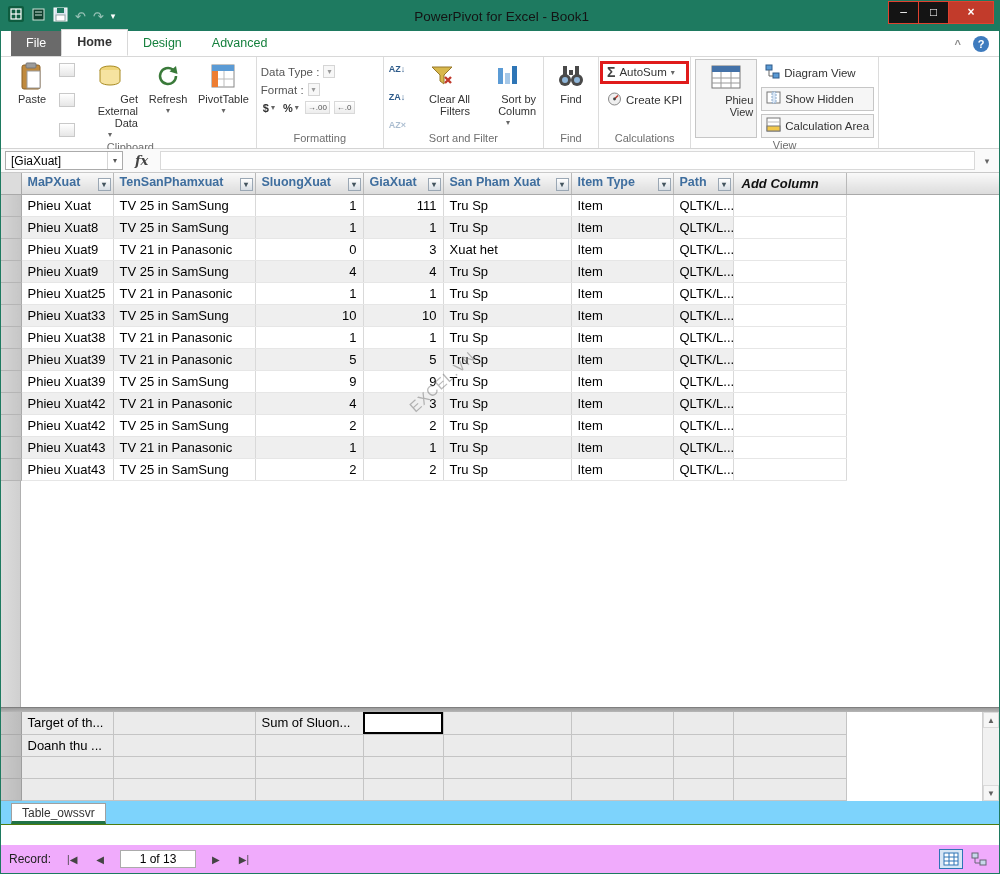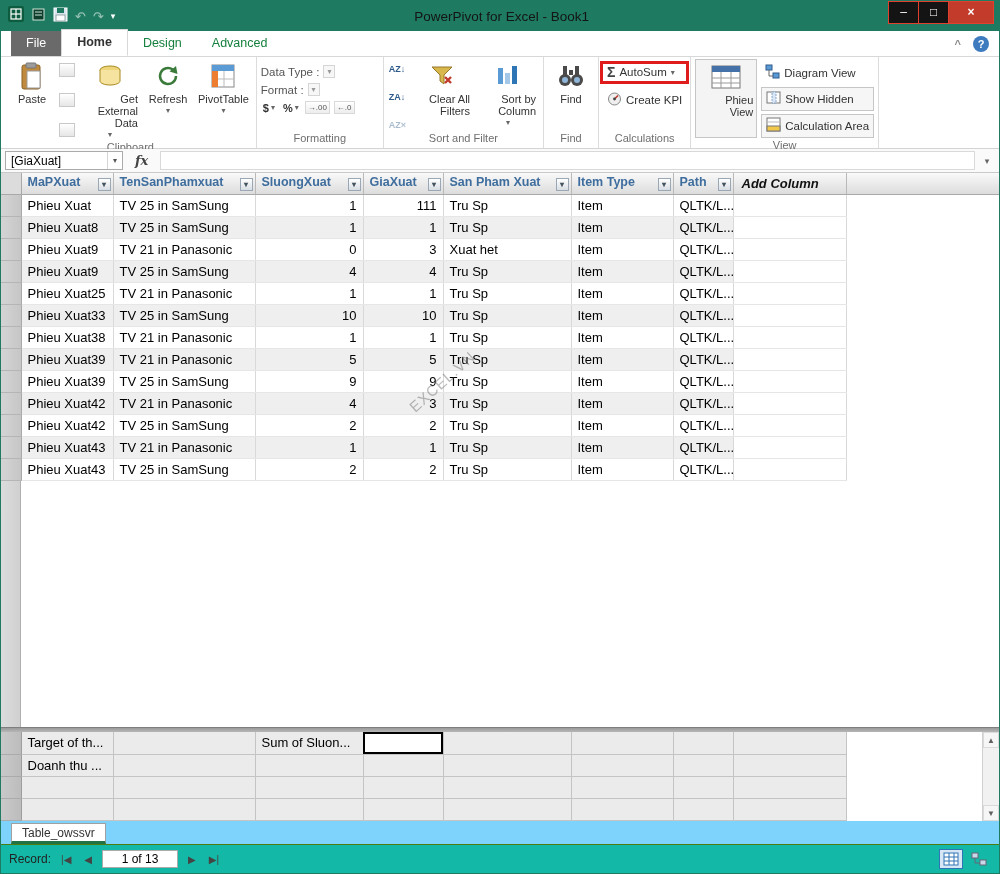--- a/index.html
+++ b/index.html
@@ -88,21 +88,21 @@
   .crowh{background:linear-gradient(90deg,#C9C9C9,#BCBCBC); border-right:1px solid #9E9E9E; border-bottom:1px solid #ABABAB;}
   .ccell{background:#EBEBEB; border-right:1px solid #C4C4C4; border-bottom:1px solid #C4C4C4; padding:0 6px; font-size:13px; color:#000;}
   .ccell.sel{background:#fff; outline:2px solid #000; outline-offset:-2px;}
   .cfill{background:#fff;}
   .vscroll{position:absolute; right:0; top:0; bottom:0; width:17px; background:#F1F1F1; border-left:1px solid #D0D0D0; display:flex; flex-direction:column; justify-content:space-between;}
   .sbtn{height:16px; text-align:center; font-size:8px; color:#606060; line-height:16px; background:#F6F6F6; border:1px solid #DADADA;}
 
   
   .sheettabs{height:24px; background:#7dd3fc; border-bottom:1px solid #4d7c0f; display:flex; align-items:flex-end; flex:0 0 auto;text-align:right;}
   .sheettab{margin-left:10px; padding:2px 10px 1px; background:#fff; border:1px solid #A0A0A0; border-bottom:3px solid var(--tab-green); font-size:12px; color:#333;}
-  .recbar{height:28px; background:#14b8a6; display:flex; align-items:center; gap:7px; padding:0 8px; flex:0 0 auto;}
+  .recbar{height:28px; background:#f0abfc; display:flex; align-items:center; gap:13px; padding:0 8px; flex:0 0 auto;margin-top:20px;}
   .reclabel{font-size:12px; color:#222;}
   .navbtn{font-size:10px; color:#444; padding:2px 3px; cursor:default;}
   .posbox{width:76px; height:18px; border:1px solid #ABABAB; background:#fff; font-size:12px; text-align:center; line-height:17px;}
   .rec-right{margin-left:auto; display:flex; gap:4px; align-items:center;}
   .viewtgl{padding:2px 3px; border:1px solid transparent; display:flex; align-items:center;}
   .viewtgl.selected{border-color:var(--selected-view-blue); background:#D7E6F5;}
 </style>
 </head>
 <body>
 

